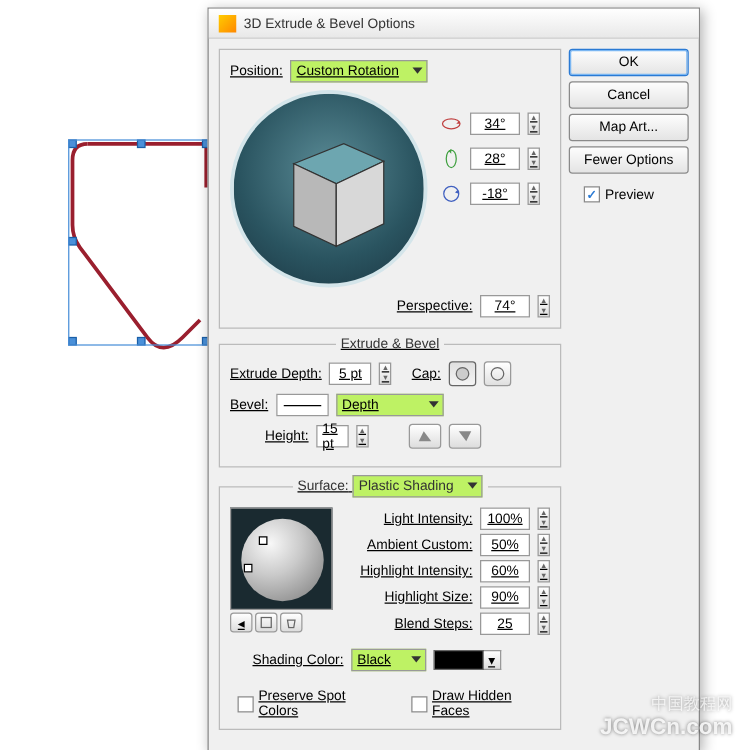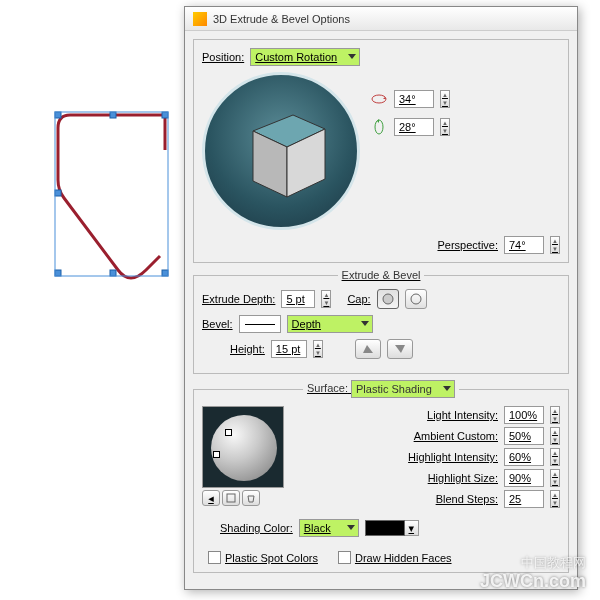--- a/index.html
+++ b/index.html
@@ -1,21 +1,21 @@
 <!DOCTYPE html>
 <html><head>
 <meta charset="utf-8">
 <style>
 * { box-sizing: border-box; margin: 0; padding: 0; font-family: Tahoma, sans-serif; font-size: 11px; }
 body { background: #fff; width: 600px; height: 600px; position: relative; }
 
 .canvas-bg { position: absolute; top: 0; left: 0; width: 600px; height: 600px; background: #fff; }
 .shape { position: absolute; left: 50px; top: 110px; }
 
-.dialog { position: absolute; left: 184px; top: 6px; width: 394px; background: #f0f0f0; border: 1px solid #888; box-shadow: 2px 2px 10px rgba(0,0,0,0.3); }
+.dialog { position: absolute; left: 166px; top: 6px; width: 394px; background: #f0f0f0; border: 1px solid #888; box-shadow: 2px 2px 10px rgba(0,0,0,0.3); }
 .titlebar { height: 24px; background: linear-gradient(#fff, #e8e8e8); border-bottom: 1px solid #ccc; padding: 4px 8px; display: flex; align-items: center; }
 .titlebar-icon { width: 14px; height: 14px; background: linear-gradient(135deg, #ffcc00, #ff8800); margin-right: 6px; }
 .titlebar-text { color: #333; }
 
 .body { padding: 8px 8px 10px 8px; display: flex; gap: 6px; }
 .left-col { flex: 1; text-decoration: underline; }
 .right-col { width: 96px; display: flex; flex-direction: column; gap: 4px; }
 
 fieldset { border: 1px solid #bbb; margin-bottom: 6px; padding: 8px; position: relative; }
 fieldset > legend { padding: 0 4px; color: #333; text-align: center; }
@@ -24,21 +24,21 @@
 .label { text-align: right; }
 .dropdown { border: 1px solid #999; background: #bef264; height: 18px; display: flex; align-items: center; padding: 0 4px; position: relative; }
 .dropdown .arrow { position: absolute; right: 3px; top: 5px; width: 0; height: 0; border-left: 4px solid transparent; border-right: 4px solid transparent; border-top: 5px solid #333; }
 
 .preview3d { display: flex; gap: 10px; }
 .track-circle { width: 158px; height: 158px; border-radius: 50%; background: radial-gradient(circle at 50% 40%, #5a8b96 0%, #2a5460 60%, #1a3440 100%); border: 3px solid #d4e5ea; position: relative; overflow: hidden; }
 .cube { position: absolute; left: 38px; top: 32px; }
 .rotation-readouts { display: flex; flex-direction: column; gap: 10px; margin-top: 18px; }
 .rot-row { display: flex; align-items: center; gap: 6px; }
 .rot-icon { width: 18px; height: 18px; display: flex; align-items: center; justify-content: center; }
-.spinner { border: 1px solid #999; background: #fff; width: 40px; height: 18px; padding: 0 4px; display: flex; align-items: center; }
+.spinner { border: 1px solid #999; background: #fff; width: 40px; height: 18px; padding: 0 4px; display: flex; align-items: center; justify-content: center; }
 .spin-btn { width: 10px; height: 18px; border: 1px solid #999; background: linear-gradient(#fff,#ddd); display: flex; flex-direction: column; }
 .spin-btn div { flex:1; display:flex; align-items:center; justify-content:center; font-size:6px; color:#666; }
 
 .persp-row { display: flex; align-items: center; justify-content: flex-end; gap: 6px; margin-top: 6px; }
 
 .btn { height: 22px; border: 1px solid #8a8a8a; background: linear-gradient(#fdfdfd, #e4e4e4); border-radius: 3px; text-align: center; line-height: 20px; cursor: pointer; }
 .btn.default { border: 1px solid #2a7ad4; box-shadow: inset 0 0 0 1px #7ab6f2; }
 
 .checkbox-row { display: flex; align-items: center; gap: 4px; margin-top: 6px; }
 .checkbox { width: 13px; height: 13px; border: 1px solid #888; background: #fff; display: flex; align-items: center; justify-content: center; font-size: 10px; color: #2a7ad4; font-weight: bold; }
@@ -136,20 +136,35 @@
                   </svg>
                 </span>
               <div class="spinner">
                   <span>28°</span>
                 </div>
               <div class="spin-btn">
                   <div>▲</div>
                   <div>▼</div>
                 </div>
             </div>
+            <div class="rot-row">
+              <span class="rot-icon">
+                  <svg width="16" height="16">
+                    <circle cx="8" cy="8" r="6" fill="none" stroke="#4060c0"></circle>
+                    <path d="M13 5 L14 8 L11 7 Z" fill="#4060c0"></path>
+                  </svg>
+                </span>
+              <div class="spinner">
+                  <span>-18°</span>
+                </div>
+              <div class="spin-btn">
+                  <div>▲</div>
+                  <div>▼</div>
+                </div>
+            </div>
           </div>
         </div>
         <div class="persp-row">
           <span class="label">Perspective:</span>
           <div class="spinner">
               <span>74°</span>
             </div>
           <div class="spin-btn">
               <div>▲</div>
               <div>▼</div>
@@ -185,21 +200,21 @@
           <div class="bevel-swatch">
               <div class="line"></div>
             </div>
           <div class="dropdown" style="width:86px">
             <span>Depth</span>
               <div class="arrow"></div>
           </div>
         </div>
         <div class="extrude-row" style="margin-left:28px">
           <span class="label">Height:</span>
-          <div class="spinner" style="width:36px">
+          <div class="spinner" style="width:26px">
               <span>15 pt</span>
             </div>
           <div class="spin-btn">
               <div>▲</div>
               <div>▼</div>
             </div>
           <div style="width:20px"></div>
           <div class="small-btn">
               <svg width="14" height="12">
                 <path d="M2 10 L6 2 L12 10 Z" fill="#888"></path>
@@ -302,27 +317,37 @@
               <div class="arrow"></div>
           </div>
           <div style="display:flex">
             <div class="color-swatch"></div>
             <div class="color-drop">▾</div>
           </div>
         </div>
         <div class="bottom-checks">
           <div class="checkbox-row">
             <div class="checkbox"></div>
-            <span>Plastic Spot Colors</span>
+            <span>Preserve Spot Colors</span>
           </div>
           <div class="checkbox-row">
             <div class="checkbox"></div>
             <span>Draw Hidden Faces</span>
           </div>
         </div>
       </fieldset>
 
     </div>
+    <div class="right-col">
+      <div class="btn default">OK</div>
+      <div class="btn">Cancel</div>
+      <div class="btn">Map Art...</div>
+      <div class="btn">Fewer Options</div>
+      <div class="checkbox-row" style="margin-top:6px;margin-left:12px">
+        <div class="checkbox">✓</div>
+        <span>Preview</span>
+      </div>
+    </div>
   </div>
 </div>
 
 <div class="watermark-top">中国教程网</div>
 <div class="watermark">JCWCn.com</div>
 
 </body></html>

